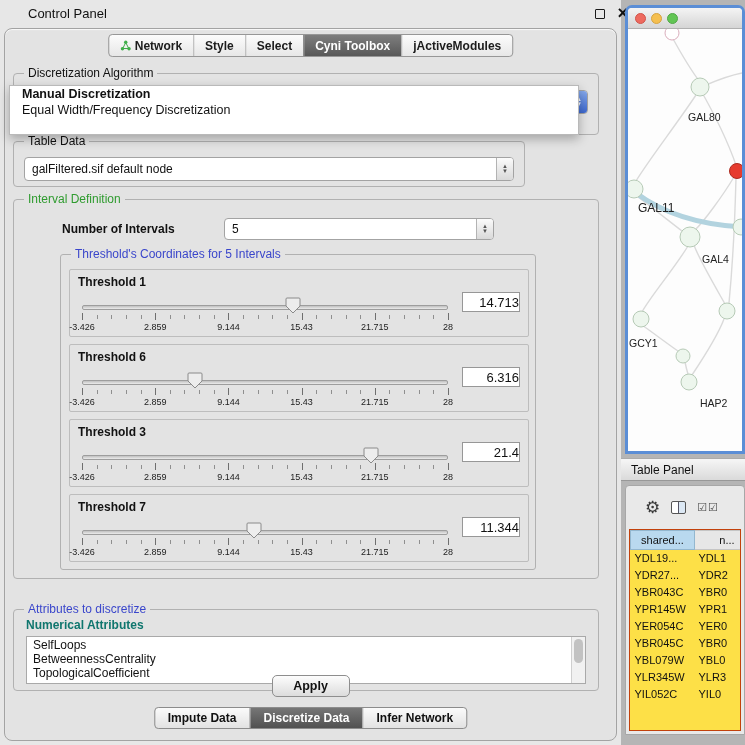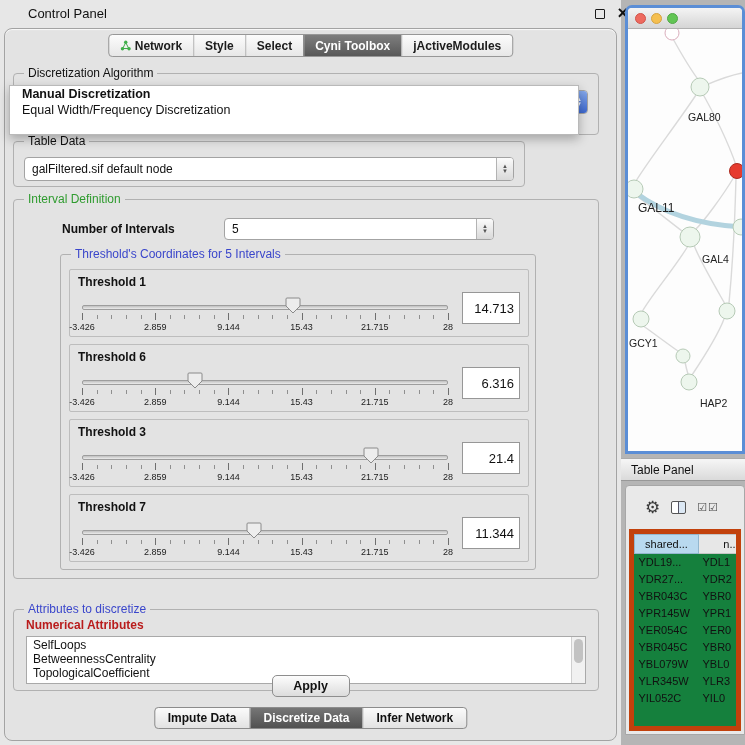--- a/index.html
+++ b/index.html
@@ -56,25 +56,25 @@
   .threshold-row { position:absolute; left:8px; width:460px; height:68px; border:1px solid #bdbdbd; border-radius:2px; }
   .t-label { position:absolute; left:8px; top:5px; font-size:12px; font-weight:bold; color:#111; }
   .slider { position:absolute; left:12px; top:26px; width:366px; height:40px; }
   .track { position:absolute; left:0; right:0; top:9px; height:5px; background:linear-gradient(#c0c0c0,#ebebeb);
            border:1px solid #9d9d9d; border-radius:2px; }
   .slider-thumb { position:absolute; top:1px; left:0; margin-left:-8px; }
   .ticks { position:absolute; left:0; right:0; top:19px; height:4px;
            background:repeating-linear-gradient(90deg,#8f8f8f 0,#8f8f8f 1px,transparent 1px,transparent 4%); }
   .major-tick { position:absolute; top:17px; width:1px; height:7px; background:#6f6f6f; }
   .scale-label { position:absolute; top:26px; transform:translateX(-50%); font-size:9px; color:#222; white-space:nowrap; }
-  .value-box { position:absolute; right:8px; top:22px; width:58px; height:32px; background:#fff; border:1px solid #979797;
-               font-size:13px; color:#111; display:flex; align-items:center; justify-content:flex-end; padding-right:5px; }
+  .value-box { position:absolute; right:8px; top:22px; width:58px; height:20px; background:#fff; border:1px solid #979797;
+               font-size:13px; color:#111; display:flex; align-items:center; justify-content:flex-end; }
 
   .attributes-group { left:8px; top:580px; width:586px; height:82px; }
-  .num-attr-label { position:absolute; left:12px; top:8px; font-size:12px; font-weight:bold; color:#b91c1c;text-align:center; }
+  .num-attr-label { position:absolute; left:12px; top:8px; font-size:12px; font-weight:bold; color:#0f766e;text-align:center; }
   .attr-list { position:absolute; left:12px; right:12px; top:26px; height:48px; background:#fff; border:1px solid #a9a9a9; overflow:hidden; }
   .list-inner { position:absolute; left:0; right:14px; top:1px; }
   .list-item { font-size:12px; line-height:14px; padding:0 6px; color:#111; white-space:nowrap; }
   .attr-scrollbar { position:absolute; right:0; top:0; bottom:0; width:14px; background:#f1f1f1; border-left:1px solid #cfcfcf; }
   .attr-scroll-thumb { position:absolute; left:2px; top:2px; width:9px; height:24px; background:#c2c2c2; border-radius:5px; }
 
   .apply-btn { position:absolute; left:50%; transform:translateX(-50%); top:646px; width:78px; height:22px;
                border:1px solid #8e8e8e; border-radius:5px; background:linear-gradient(#fdfdfd,#dcdcdc);
                font-size:12.5px; font-weight:bold; color:#111; display:flex; align-items:center; justify-content:center; }
 
@@ -106,21 +106,21 @@
                         background:linear-gradient(#f6f6f6,#dadada); border-top:1px solid #ababab; border-bottom:1px solid #989898;
                         font-size:12px; color:#111; display:flex; align-items:center; padding-left:10px; }
 
   .table-panel { position:absolute; left:625px; top:485px; width:120px; height:250px; background:#e9e9e9;
                  border:1px solid #a7a7a7; border-radius:4px 4px 0 0; overflow:hidden; }
   .tp-toolbar { position:absolute; top:5px; left:0; right:0; height:32px; display:flex; align-items:center; gap:11px; padding-left:19px; }
   .gear-glyph { font-size:17px; color:#3a3a3a; line-height:17px; }
   .cols-icon { width:15px; height:13px; border:1px solid #555; border-radius:2px;
                background:linear-gradient(90deg,#fff 0 6px,#556 6px 7px,#dce8f4 7px); }
   .checks-glyph { font-size:11px; color:#444; letter-spacing:1px; }
-  .tp-table-wrap { position:absolute; left:3px; right:3px; top:43px; bottom:3px; background:#15803d; border:5px solid #c2410c; overflow:hidden; }
+  .tp-table-wrap { position:absolute; left:3px; right:3px; top:43px; bottom:3px; background:#fde047; border:1px solid #c2410c; overflow:hidden; }
   .tp-table { border-collapse:collapse; width:130px; table-layout:fixed; }
   .tp-table th { font-size:11px; font-weight:normal; height:19px; color:#111; }
   .tp-table th.sel   { background:#b9d9ef; border:1px solid #93b7cf; width:64px; }
   .tp-table th.plain { background:#e7e7e7; border:1px solid #c5c5c5; }
   .tp-table td { font-size:11px; height:17px; padding:0 4px; color:#111; white-space:nowrap; overflow:hidden; }
 </style>
 </head>
 <body>
 
 <div class="control-panel">

